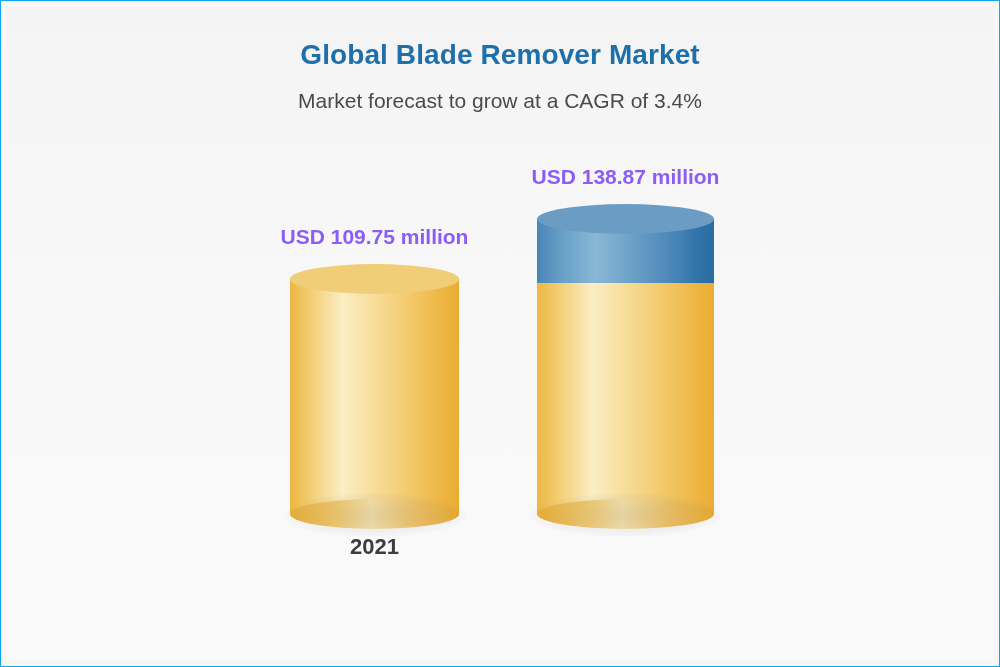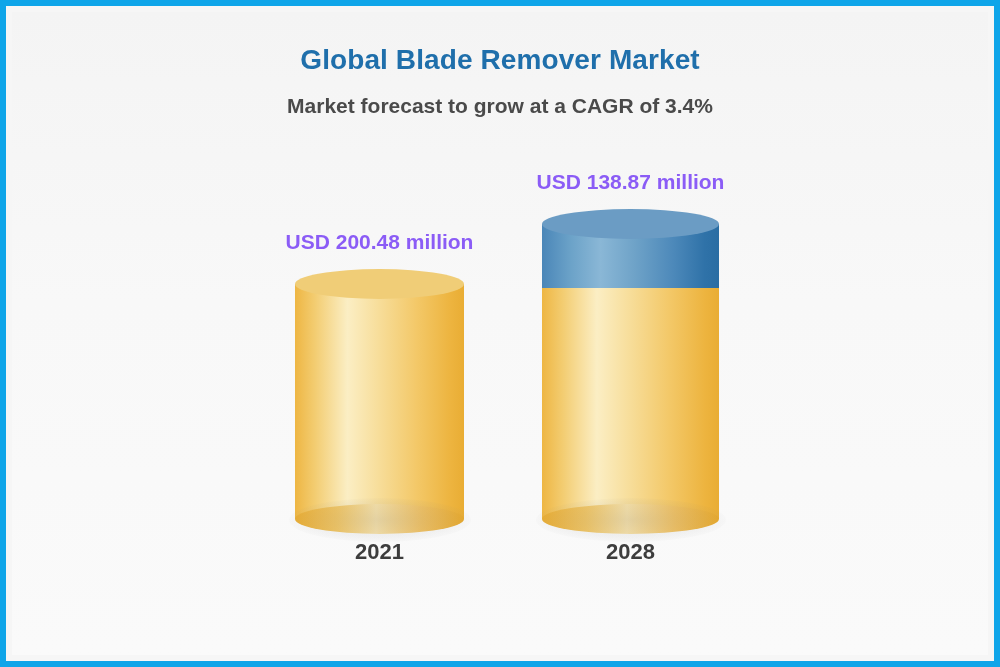--- a/index.html
+++ b/index.html
@@ -9,21 +9,21 @@
   }
   body {
     font-family: "Liberation Sans", sans-serif;
   }
   #infographic {
     position: relative;
     width: 1000px;
     height: 667px;
     background: #f6f6f6;
     box-sizing: border-box;
-    border: 6px solid #0ea5e9;
+    border: 1px solid #0ea5e9;
     overflow: hidden;
   }
   
   #infographic::after {
     content: "";
     position: absolute;
     inset: 6px;
     background: linear-gradient(180deg, #f4f4f4 0%, #f8f8f8 45%, #fafafa 100%);
     pointer-events: none;
     z-index: 0;
@@ -38,21 +38,21 @@
     font-size: 28px;
     font-weight: bold;
     color: #1f6fab;
     letter-spacing: 0.1px;
   }
   .chart-subtitle {
     position: absolute;
     top: 88px; left: 0; right: 0;
     text-align: center;
     font-size: 21px;
-    font-weight: bold;
+    font-weight: normal;
     color: #4a4a4a;
   }
 
   
   .plot { position: absolute; left:0; top:0; width:1000px; height:667px; }
 
   .bar-group { position: absolute; }
 
   .bar-label {
     position: absolute;
@@ -151,37 +151,36 @@
         <div class="cyl" style="left:0; top:0; width:169px; height:250px;">
 
           <div class="cyl-body fill-yellow" style="top:15px; height:235px;"></div>
 
           <div class="cyl-bottom bottom-yellow" style="top:235px; height:30px;"></div>
 
           <div class="cyl-top top-yellow" style="top:0px; height:30px;"></div>
         </div>
       </div>
 
-      <div class="bar-label" style="left:189px; top:224px; width:369px;">USD 200.48 million</div>
+      <div class="bar-label" style="left:189px; top:224px; width:369px;">USD 109.75 million</div>
 
       <div class="cat-label" style="left:289px; top:533px; width:169px;">2021</div>
 
       <div class="bar-group" style="left:536px; top:203px; width:177px; height:310px;">
 
         <div class="cyl" style="left:0; top:0; width:177px; height:310px;">
 
           <div class="cyl-body fill-yellow" style="top:79px; height:231px;"></div>
           <div class="cyl-bottom bottom-yellow" style="top:295px; height:30px;"></div>
 
           <div class="cyl-body fill-blue" style="top:15px; height:64px;"></div>
 
           <div class="cyl-top top-blue" style="top:0px; height:30px;"></div>
         </div>
       </div>
 
       <div class="bar-label" style="left:440px; top:164px; width:369px;">USD 138.87 million</div>
 
-      <div class="cat-label" style="left:536px; top:533px; width:177px;">2028</div>
 
     </div>
 
   </div>
 </div>
 
 </body></html>

